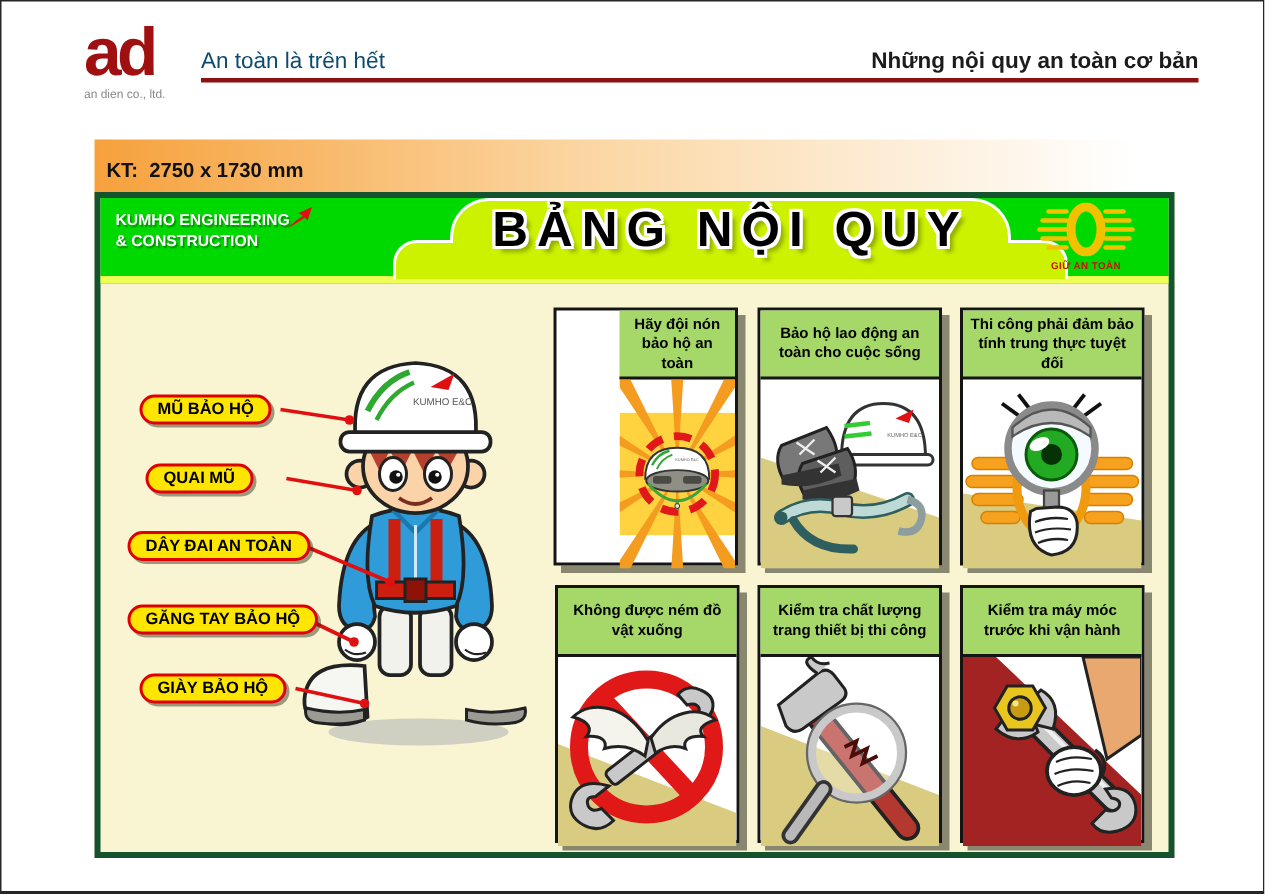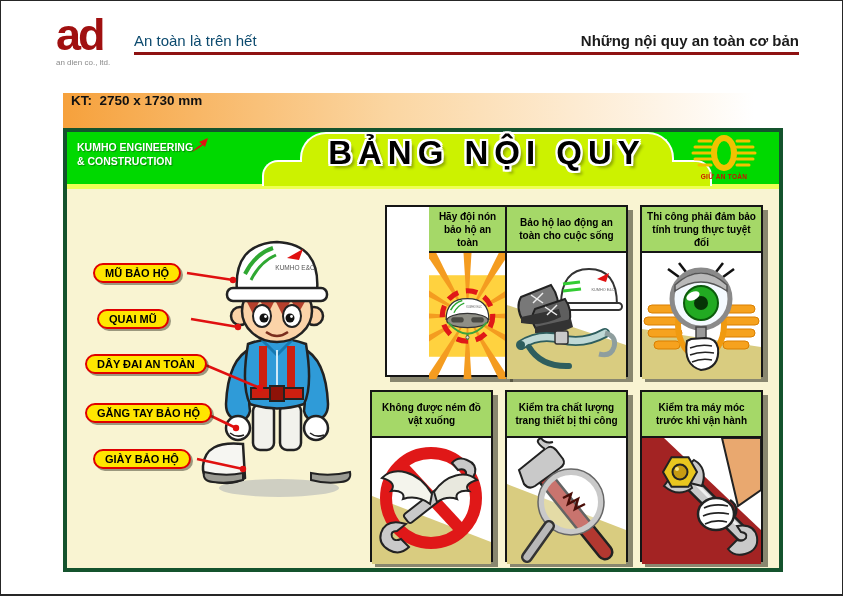--- a/index.html
+++ b/index.html
@@ -9,21 +9,21 @@
   
   .logo{position:absolute;left:55px;top:12px;width:80px;text-align:left;}
   .logo-mark{font-size:45px;font-weight:bold;letter-spacing:-3px;color:var(--brand-red);line-height:44px;}
   .logo-sub{font-size:8px;color:#8a8a8a;margin-top:1px;white-space:nowrap;}
   .tagline-left{position:absolute;left:133px;top:31px;font-size:15px;color:#0c4a6e;}
   .tagline-right{position:absolute;right:43px;top:31px;font-size:15px;font-weight:bold;color:#1c1c1c;}
   .red-rule{position:absolute;left:133px;right:43px;top:51px;height:3px;background:var(--rule-red);}
   
   .kt-bar{position:absolute;left:62px;top:92px;width:728px;height:40px;
           background:linear-gradient(to right,var(--kt-orange) 0%,#fbd6a2 45%,#ffffff 95%);
-          display:flex;align-items:flex-start;}
+          display:flex;align-items:center;}
   .kt-bar span{font-size:13.5px;font-weight:bold;color:#111;padding-left:8px;white-space:pre;}
   
   .board{position:absolute;left:62px;top:127px;width:720px;height:444px;background:var(--body-cream);
          border:4px solid #14532d;box-sizing:border-box;}
   .band{position:absolute;left:0;top:0;right:0;height:57px;background:var(--band-green);}
   .strip{position:absolute;left:0;right:0;bottom:0;height:5px;background:var(--strip-yellow);z-index:1;}
   .company{position:absolute;left:10px;top:9px;color:#fff;font-weight:bold;font-size:10.5px;line-height:1.3;
            text-shadow:1px 1px 1px rgba(0,0,0,.35);z-index:3;}
   .company .arrow{position:absolute;right:-16px;top:-4px;}
   .blob{position:absolute;left:233px;top:0;width:370px;height:52px;background:var(--blob-green);
@@ -168,21 +168,21 @@
         <circle cx="176" cy="237" r="3.2"></circle>
       </g>
     </svg>
 
     <div class="tag" style="left:26px;top:131px;">MŨ BẢO HỘ</div>
     <div class="tag" style="left:30px;top:177px;">QUAI MŨ</div>
     <div class="tag" style="left:18px;top:222px;">DÂY ĐAI AN TOÀN</div>
     <div class="tag" style="left:18px;top:271px;">GĂNG TAY BẢO HỘ</div>
     <div class="tag" style="left:26px;top:317px;border-radius:10px;">GIÀY BẢO HỘ</div>
 
-    <div class="panel" style="left:318px;top:73px;padding-left:42px;">
+    <div class="panel" style="left:302px;top:73px;padding-left:42px;">
       <div class="panel-title">Hãy đội nón bảo hộ an toàn</div>
       <div class="panel-art">
         <svg viewBox="0 0 119 126">
           <rect width="119" height="126" fill="#FFD23F"></rect>
           <g fill="#F49C20">
             <path d="M59.5 63 L52 -55 L67 -55 Z"></path>
             <path d="M59.5 63 L52 -55 L67 -55 Z" transform="rotate(30 59.5 63)"></path>
             <path d="M59.5 63 L52 -55 L67 -55 Z" transform="rotate(60 59.5 63)"></path>
             <path d="M59.5 63 L52 -55 L67 -55 Z" transform="rotate(90 59.5 63)"></path>
             <path d="M59.5 63 L52 -55 L67 -55 Z" transform="rotate(120 59.5 63)"></path>

